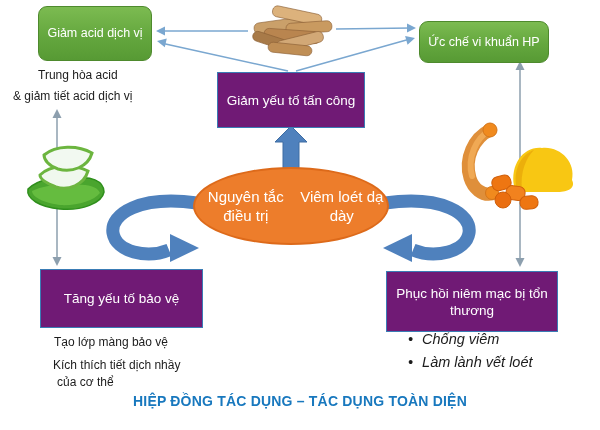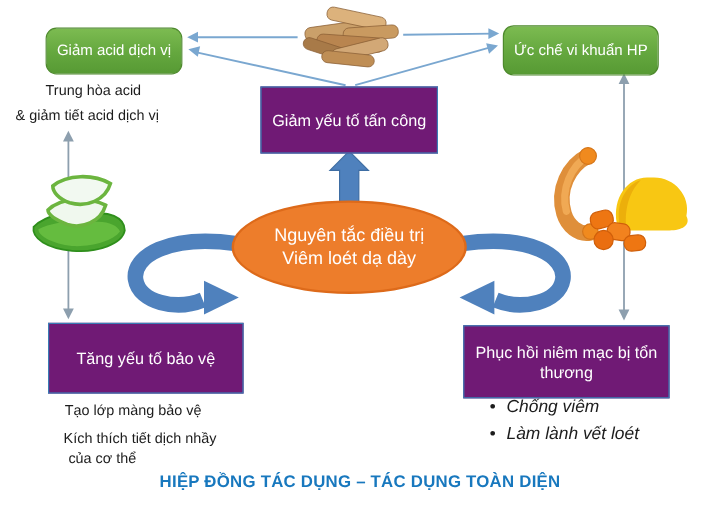--- a/index.html
+++ b/index.html
@@ -16,21 +16,21 @@
     background:linear-gradient(180deg,#7cbb51 0%,#64a73e 55%,#579a34 100%);
     border:1px solid #4e8a2d;border-radius:9px;
     font-size:12.5px;line-height:15px;padding:2px 6px;
   }
   .blue-box{
     background:#701a75;border:1px solid #3a7cb5;
     font-size:13.5px;line-height:17px;padding:2px 6px;
   }
   .ellipse{
     background:#ed7d2b;border:2.5px solid #dd6a1a;border-radius:50%;
-    flex-direction:column;font-size:15px;line-height:19px;
+    flex-direction:row;font-size:15px;line-height:19px;
   }
   .note{position:absolute;z-index:3;color:#1c1c1c;font-size:12px;line-height:18px;white-space:nowrap;}
   .bullet-list{position:absolute;z-index:3;margin:0;padding:0;list-style:none;}
   .bullet-list li{color:#1c1c1c;font-size:14.5px;line-height:23px;white-space:nowrap;font-style:italic;}
   .bullet-list li::before{content:"•";margin-right:9px;}
   .footer{
     position:absolute;z-index:3;left:0;top:393px;width:600px;text-align:center;
     color:#1878be;font-weight:bold;font-size:14px;letter-spacing:.2px;white-space:nowrap;
   }
 </style>
@@ -111,21 +111,21 @@
     <circle cx="34" cy="10" r="7" fill="#f08a1e" stroke="#d5761a" stroke-width="1"></circle>
     <circle cx="36" cy="73" r="6.5" fill="#f08a1e" stroke="#d5761a" stroke-width="1"></circle>
     <path d="M58,66 C54,44 68,26 86,28 C104,26 120,42 116,60 C120,68 112,72 102,72 L68,72 C58,72 56,70 58,66 Z" fill="#f8c713"></path>
     <path d="M60,64 C58,48 66,34 78,30 C70,38 64,52 66,70 L66,71 C60,71 59,68 60,64 Z" fill="#e8a90a" opacity="0.8"></path>
     <rect x="36" y="56" width="19" height="14" rx="6" fill="#ee7612" stroke="#d05f0a" stroke-width="1" transform="rotate(-15 45 63)"></rect>
     <rect x="50" y="66" width="19" height="14" rx="6" fill="#f2821e" stroke="#d05f0a" stroke-width="1" transform="rotate(8 59 73)"></rect>
     <rect x="64" y="76" width="18" height="13" rx="6" fill="#ee7612" stroke="#d05f0a" stroke-width="1" transform="rotate(-5 73 82)"></rect>
     <circle cx="47" cy="80" r="8" fill="#ea6e10" stroke="#d05f0a" stroke-width="1"></circle>
   </svg>
 
-  <div class="node green-box" style="left:38px;top:23px;width:114px;height:39px;text-align:center;">
+  <div class="node green-box" style="left:38px;top:6px;width:114px;height:55px;text-align:center;">
     <span>Giảm acid dịch vị</span>
   </div>
 
   <div class="node green-box" style="left:419px;top:21px;width:130px;height:42px;">
     <span>Ức chế vi khuẩn HP</span>
   </div>
 
   <div class="node blue-box" style="left:217px;top:72px;width:148px;height:56px;">
     <span>Giảm yếu tố tấn công</span>
   </div>

